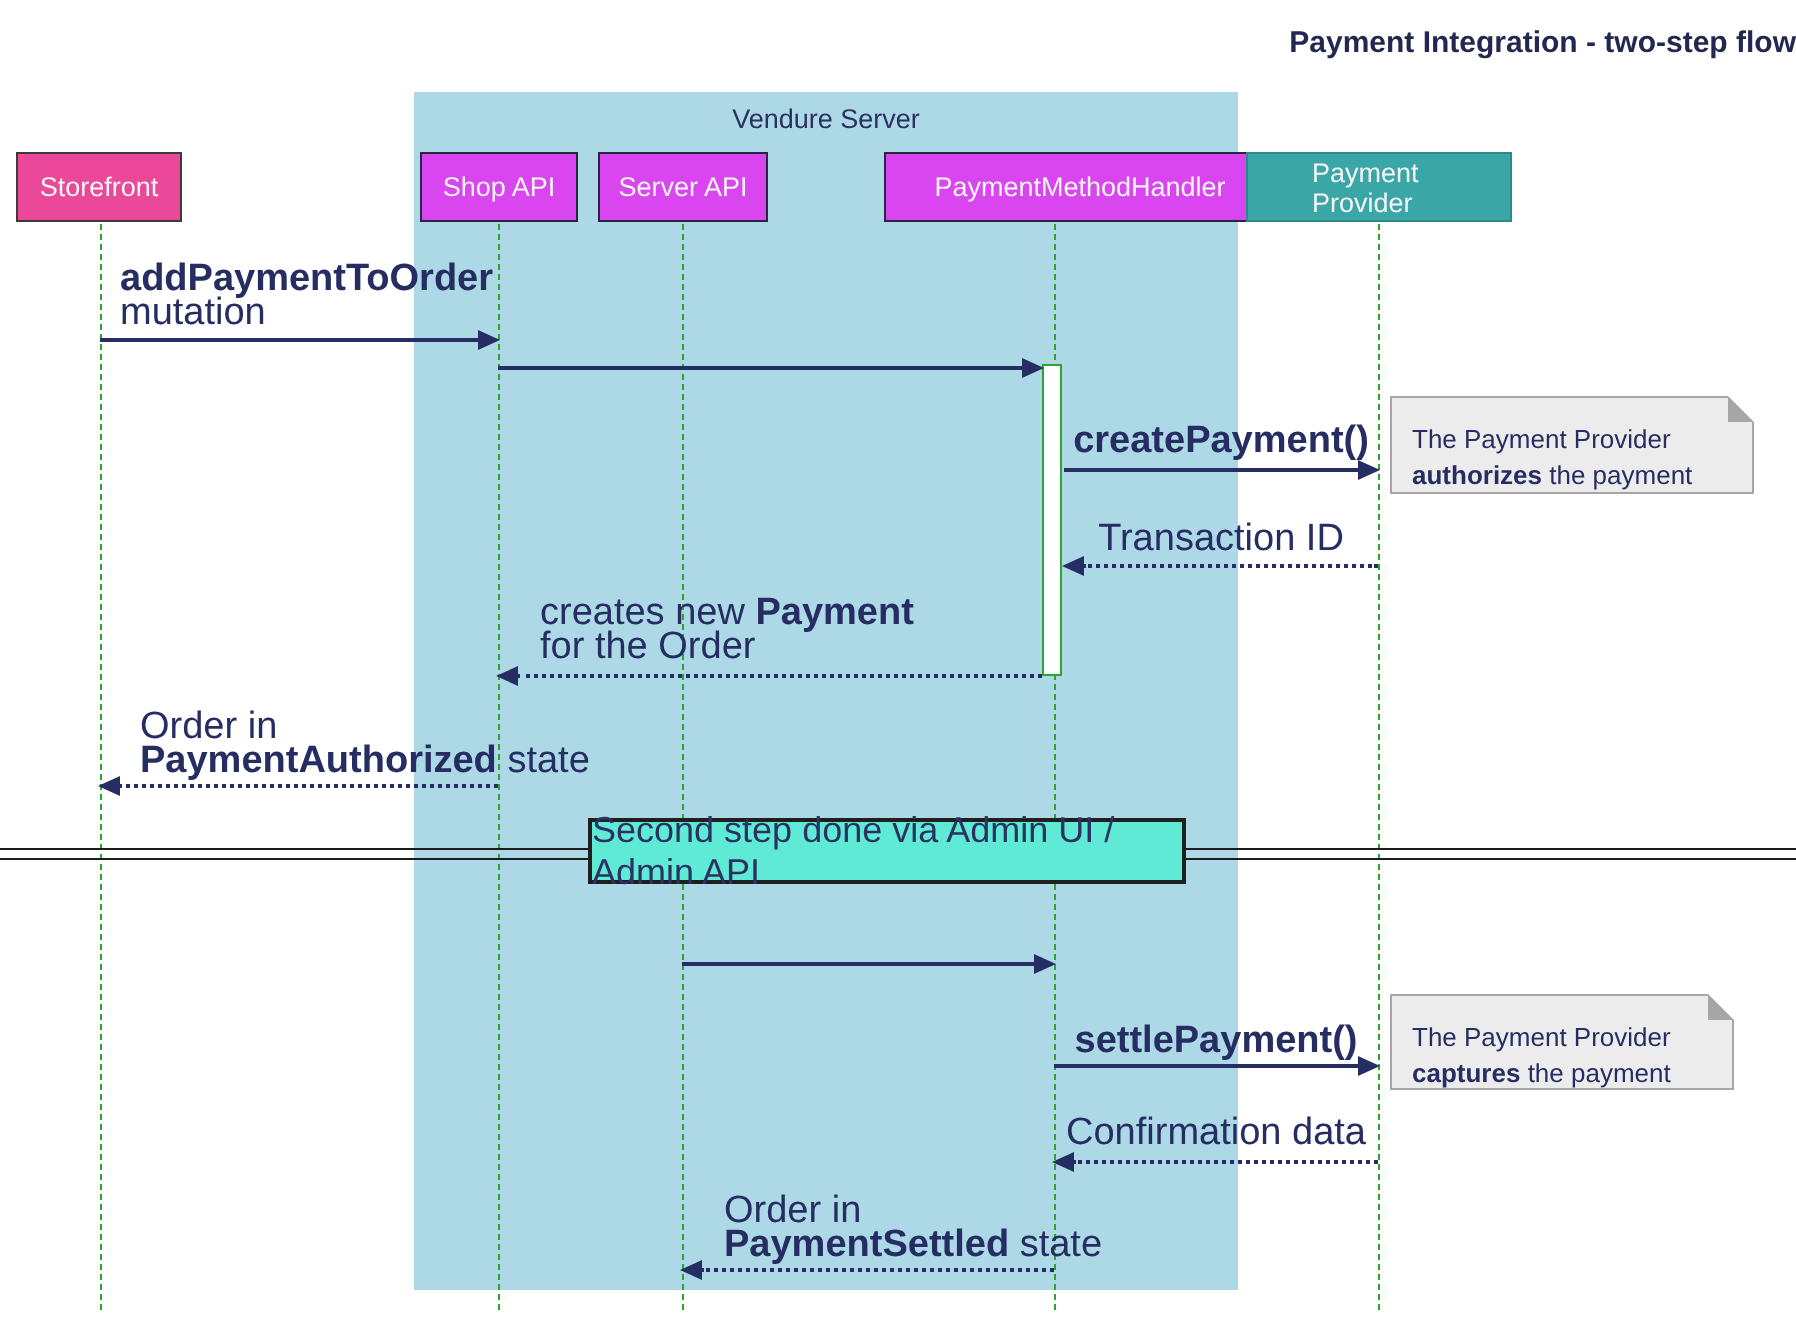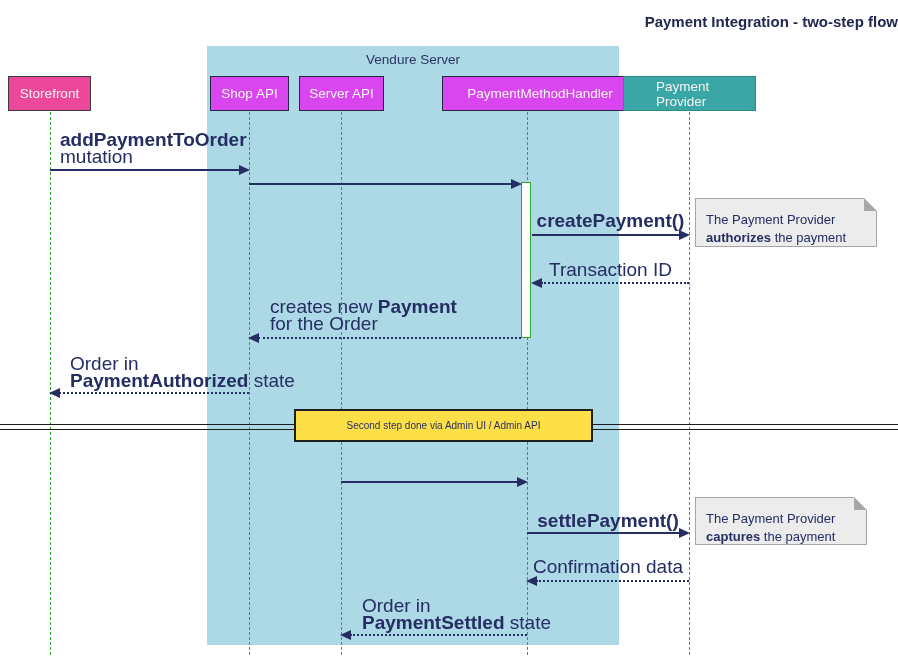--- a/index.html
+++ b/index.html
@@ -58,23 +58,23 @@
     content:"";position:absolute;top:-1px;right:-1px;width:0;height:0;
     border-style:solid;border-width:0 13px 13px 0;
     border-color:#ffffff #ffffff #A6A6A6 #A6A6A6;
   }
   .divider-lines{
     position:absolute;left:0;top:424px;width:898px;height:4px;
     border-top:1.5px solid #1c1c1c;border-bottom:1.5px solid #1c1c1c;
   }
   .divider-box{
     position:absolute;left:294px;top:409px;width:299px;height:33px;
-    background:#fde047;border:2px solid #1f1f1f;box-sizing:border-box;
+    background:#5eead4;border:2px solid #1f1f1f;box-sizing:border-box;
     display:flex;align-items:center;justify-content:center;
-    font-size:10px;color:#2b3160;
+    font-size:18px;color:#2b3160;
   }
   b{font-weight:bold;}
 </style>
 </head>
 <body>
 
 <div id="canvas">
 
   <div class="title">Payment Integration - two-step flow</div>
 

